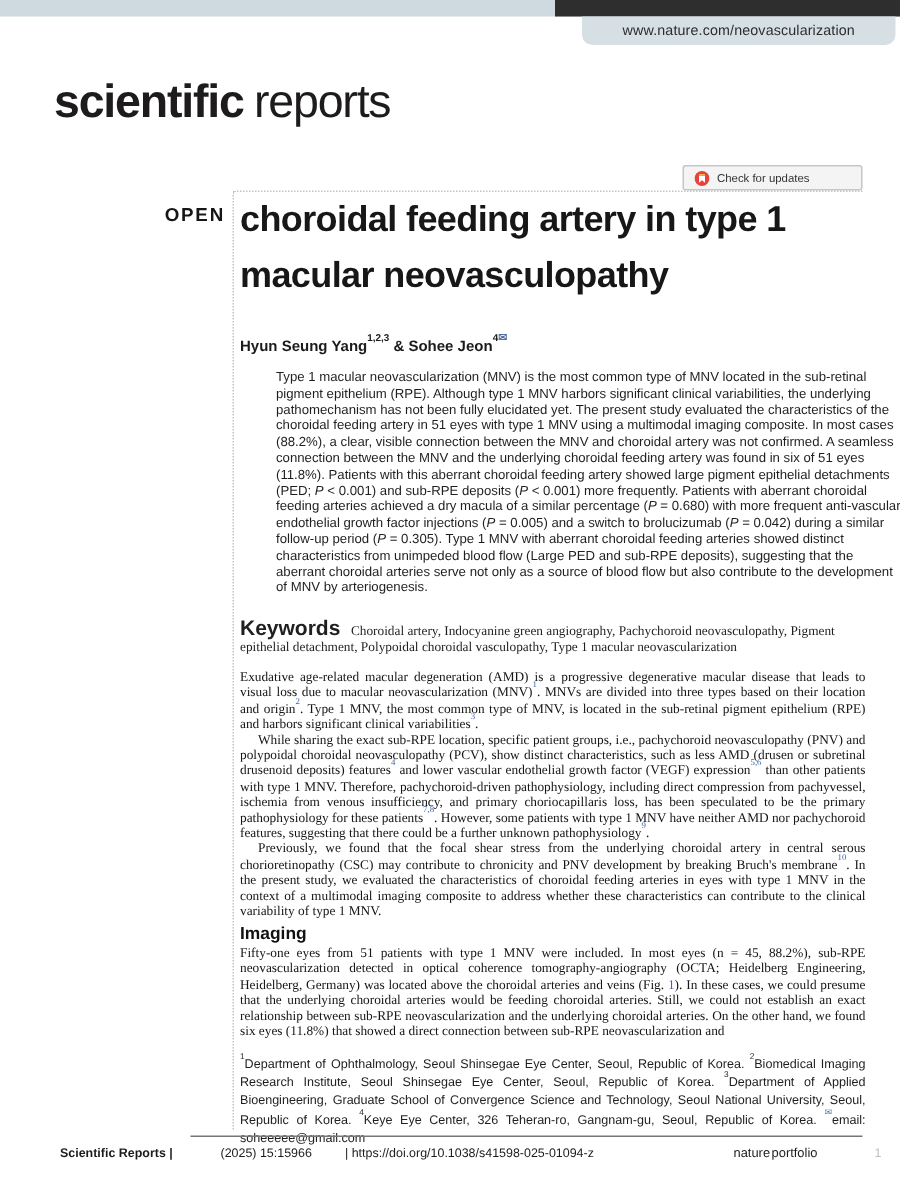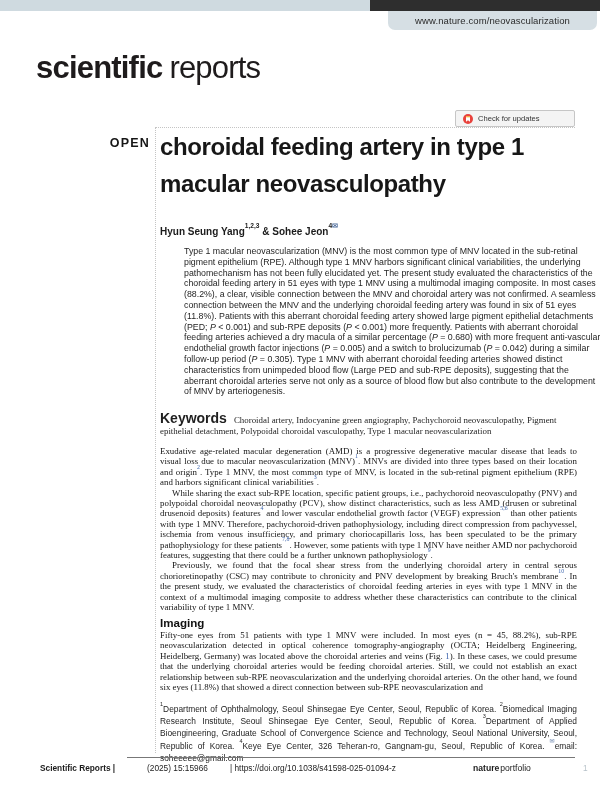--- a/index.html
+++ b/index.html
@@ -79,21 +79,21 @@
     font-size: 8.4px; line-height: 12.2px; text-align: justify; color: #1e1e1e;
   }
 
   
   .bottom-rule { position: absolute; left: 127px; top: 757px; width: 448px; border-top: 1px solid #777; }
   .footer { position: absolute; left: 0; top: 763px; width: 600px; height: 14px; font-size: 8.3px; color: #1c1c1c; }
   .f-journal { position: absolute; left: 40px; font-weight: bold; }
   .f-volume { position: absolute; left: 117px; padding-left: 30px; }
   .f-doi { position: absolute; left: 230px; }
   .f-brand { position: absolute; left: 473px; font-size: 8.6px; }
-  .f-brand .bb { font-weight: bold; }
+  .f-brand .bb { font-weight: normal; margin-left: 16px; }
   .f-brand .br { margin-left: 1px; }
   .f-page { position: absolute; left: 583px; color: #b7c2c9; }
 
   
   .run-i { font-style: italic; }
   sup { font-size: 0.66em; line-height: 0; position: relative; top: -0.38em; }
   .run-sb { color: #3c64ad; }
   .run-lb { color: #3c64ad; }
   .run-env { color: #53719f; font-size: 0.72em; }
 </style>

